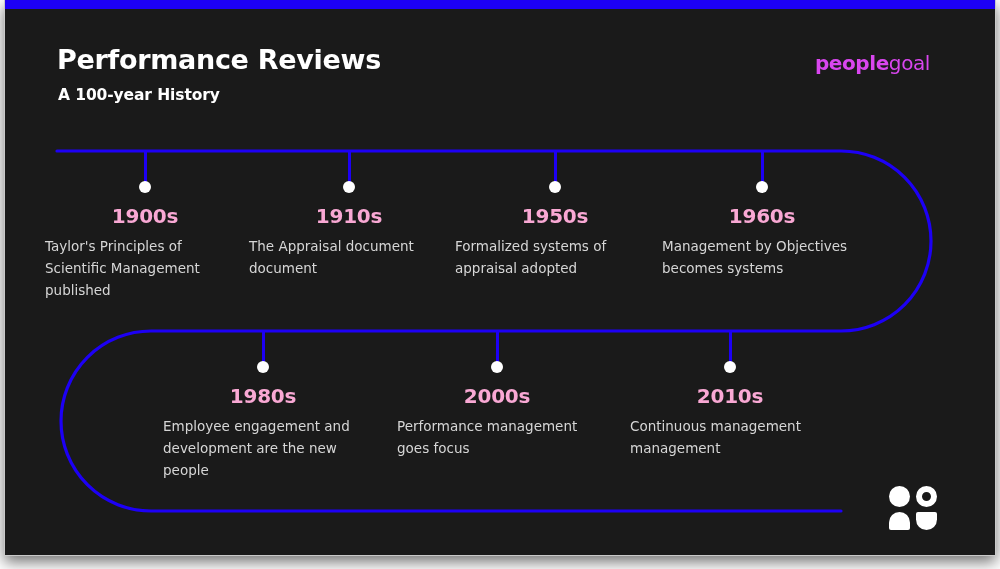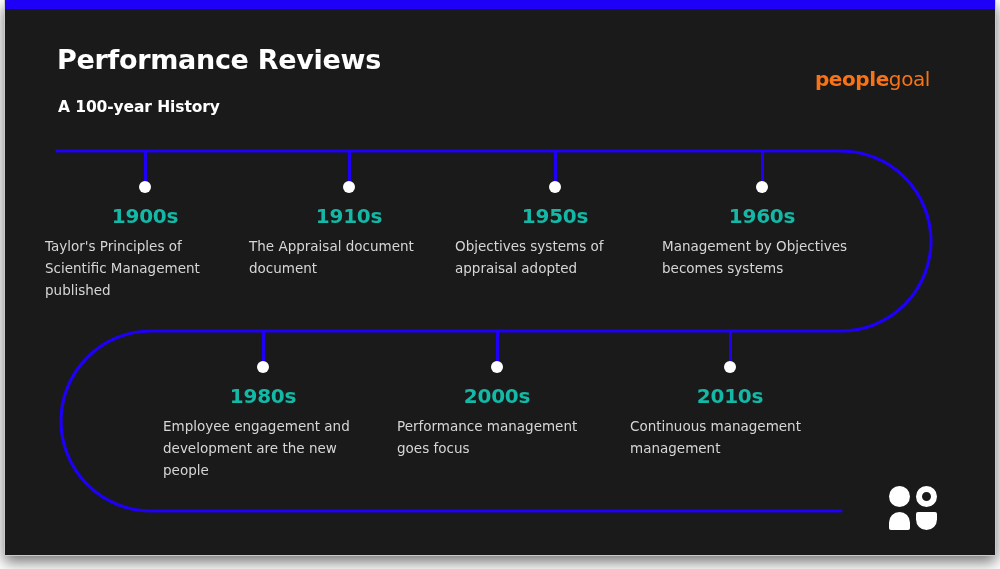--- a/index.html
+++ b/index.html
@@ -55,33 +55,31 @@
     letter-spacing: -0.3px;
   }
   #header-subtitle {
     position: absolute;
     left: 53px;
     top: 86px;
     font-size: 15.5px;
     font-weight: 700;
     color: #ffffff;
     letter-spacing: -0.1px;
-    margin-top: 12px;
   }
 
   
   #brand-wordmark {
     position: absolute;
     right: 65px;
     top: 51px;
     font-size: 20px;
-    color: #f97316;
+    color: #d946ef;
     letter-spacing: -0.4px;
     white-space: nowrap;
-    margin-top: 16px;
   }
   #brand-wordmark .b-bold { font-weight: 700; }
   #brand-wordmark .b-light { font-weight: 400; }
 
   
   #logo-mark {
     position: absolute;
     left: 884px;
     top: 486px;
     width: 48px;
@@ -143,21 +141,21 @@
     background: #ffffff;
   }
   .ms-year {
     position: absolute;
     left: 0;
     top: 53px;
     width: 200px;
     text-align: center;
     font-size: 20px;
     font-weight: 700;
-    color: #14b8a6;
+    color: #f9a8d4;
     letter-spacing: -0.2px;
   }
   .ms-desc {
     position: absolute;
     left: 0;
     top: 84px;
     width: 200px;
     text-align: left;
     font-size: 13.5px;
     font-weight: 400;
@@ -199,21 +197,21 @@
       <div class="ms-stem"></div>
       <div class="ms-dot"></div>
       <div class="ms-year">1910s</div>
       <div class="ms-desc">The Appraisal document document</div>
     </div>
 
     <div class="milestone" style="left:450px; top:151px;">
       <div class="ms-stem"></div>
       <div class="ms-dot"></div>
       <div class="ms-year">1950s</div>
-      <div class="ms-desc">Objectives systems of appraisal adopted</div>
+      <div class="ms-desc">Formalized systems of appraisal adopted</div>
     </div>
 
     <div class="milestone" style="left:657px; top:151px;">
       <div class="ms-stem"></div>
       <div class="ms-dot"></div>
       <div class="ms-year">1960s</div>
       <div class="ms-desc">Management by Objectives becomes systems</div>
     </div>
 
     <div class="milestone" style="left:158px; top:331px;">

